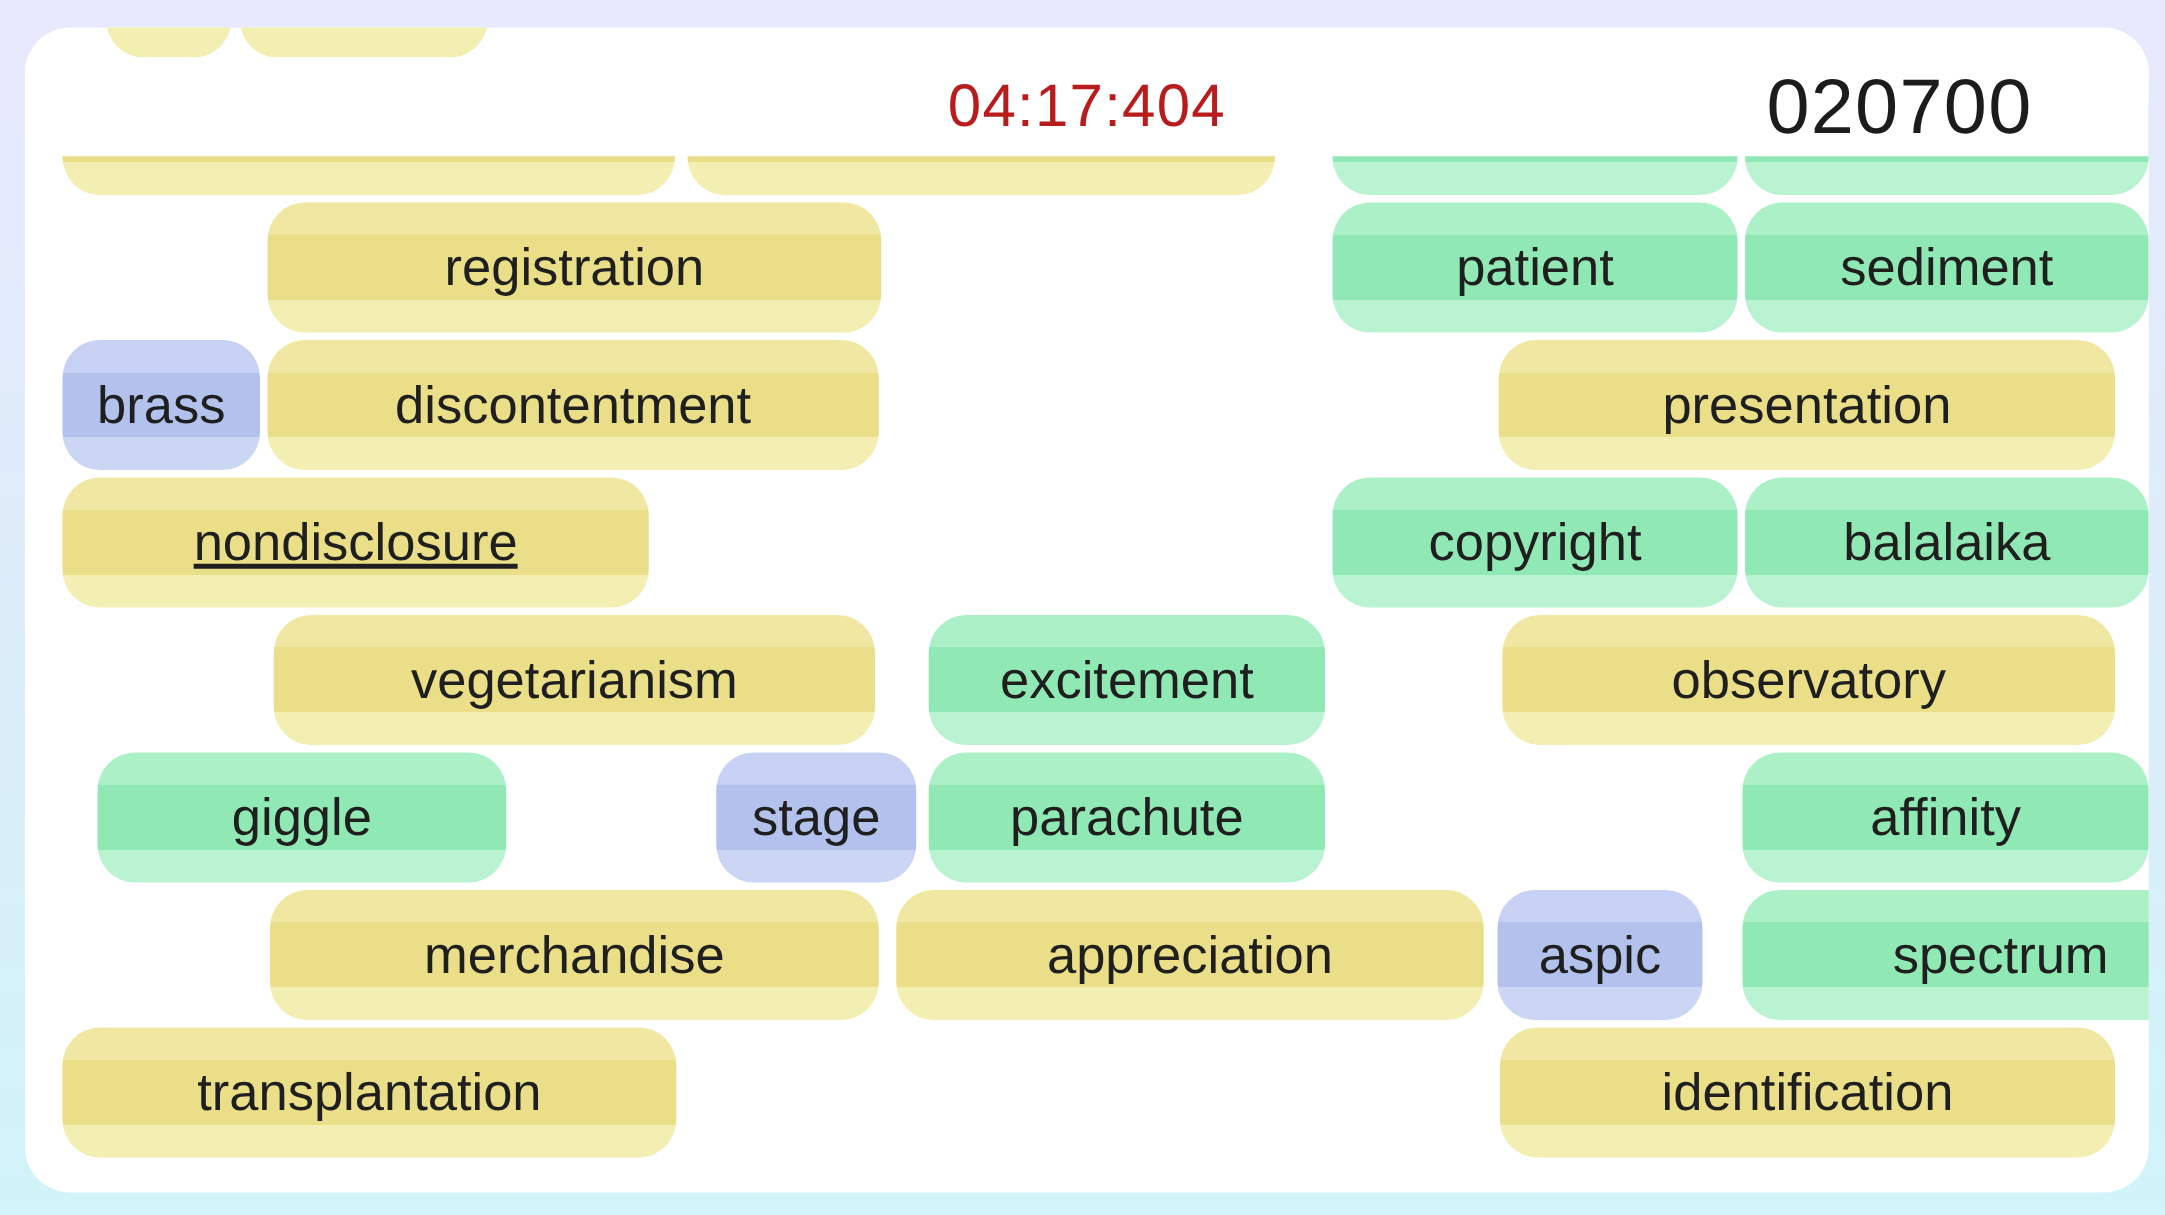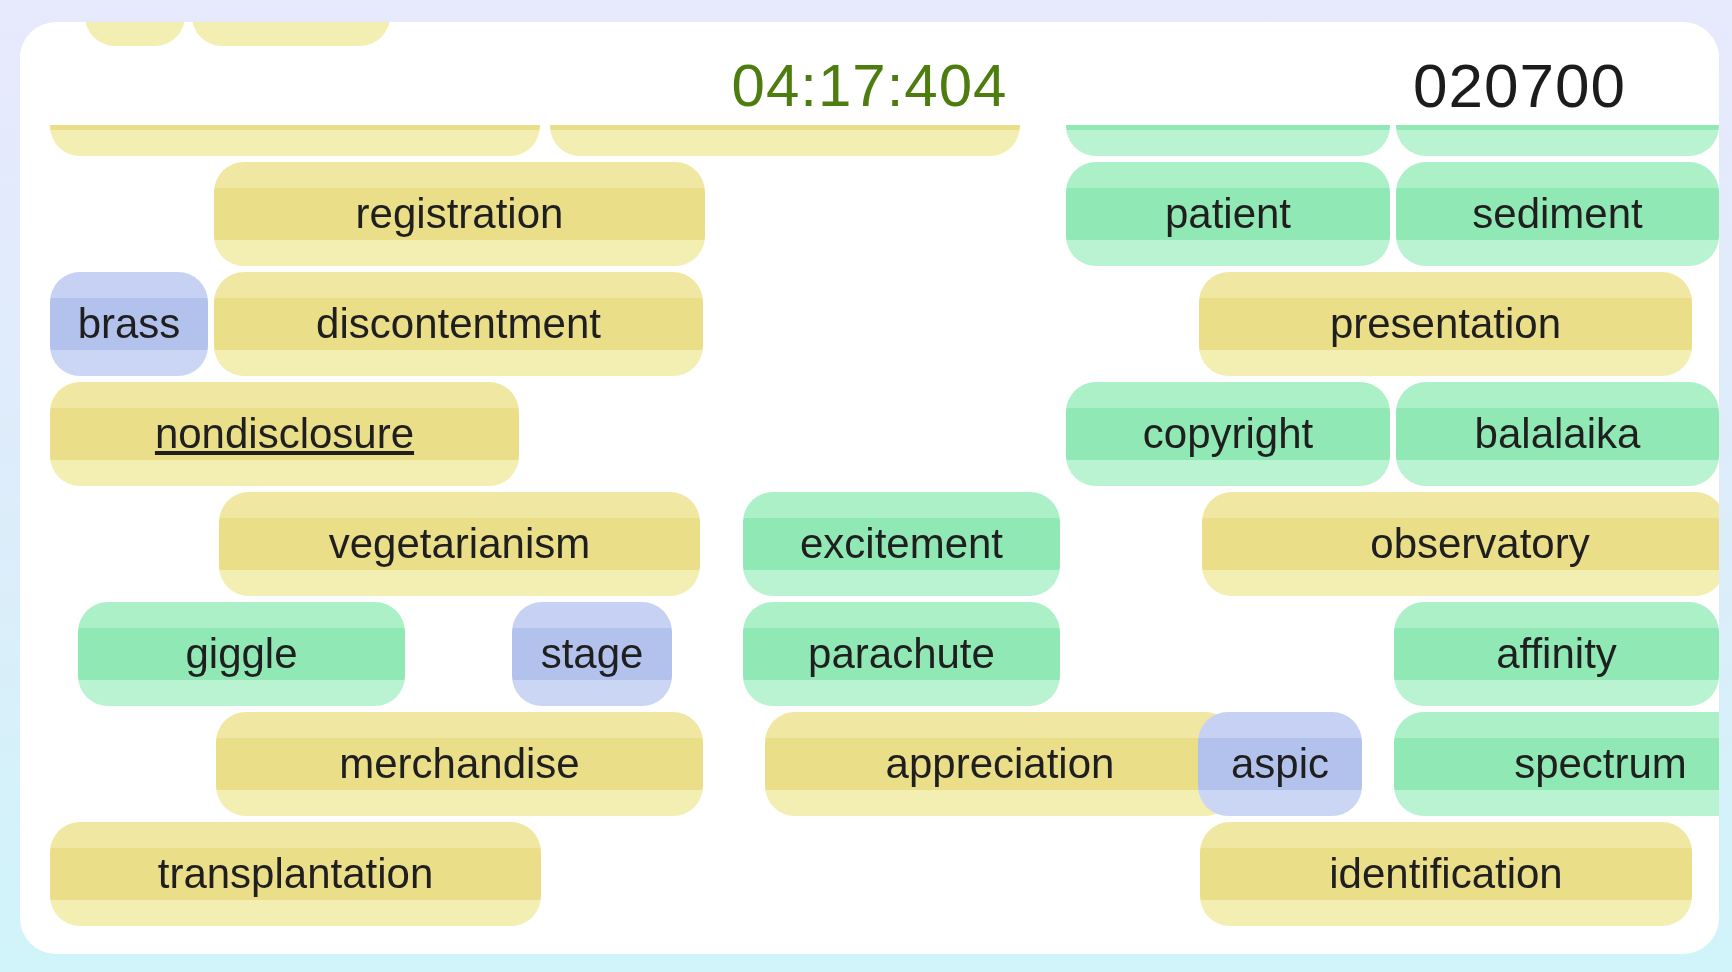--- a/index.html
+++ b/index.html
@@ -32,21 +32,21 @@
     var(--blue_top) 0%,var(--blue_top) 25%,
     var(--blue_mid) 25%,var(--blue_mid) 75%,
     var(--blue_bottom) 75%,var(--blue_bottom) 100%);text-align:center;}
   .header{
     position:absolute;left:0;top:24px;width:100%;height:79px;
     background:var(--card,#fff);z-index:2;
   }
   .timer{
     position:absolute;left:50%;transform:translateX(-50%);
     top:0;height:79px;line-height:79px;
-    font-size:60px;color:#4d7c0f;letter-spacing:1px;
+    font-size:48px;color:#b91c1c;letter-spacing:1px;
   }
   .score{
     position:absolute;right:93px;top:0;height:79px;line-height:79px;
     font-size:62px;color:#1c1c1c;letter-spacing:1px;
   }
 </style>
 </head>
 <body>
 
 <div class="stage">
@@ -62,27 +62,27 @@
         <div class="pill green" style="left: 1018px; top: 140px; width: 324px;">patient</div>
         <div class="pill green" style="left: 1348px; top: 140px; width: 323px;">sediment</div>
         <div class="pill blue" style="left: 30px; top: 250px; width: 158px;">brass</div>
         <div class="pill yellow" style="left: 194px; top: 250px; width: 489px;">discontentment</div>
         <div class="pill yellow" style="left: 1179px; top: 250px; width: 493px;">presentation</div>
         <div class="pill yellow" style="left: 30px; top: 360px; width: 469px; text-decoration: underline;">nondisclosure</div>
         <div class="pill green" style="left: 1018px; top: 360px; width: 324px;">copyright</div>
         <div class="pill green" style="left: 1348px; top: 360px; width: 323px;">balalaika</div>
         <div class="pill yellow" style="left: 199px; top: 470px; width: 481px;">vegetarianism</div>
         <div class="pill green" style="left: 695px; top: 470px; width: 317px;">excitement</div>
-        <div class="pill yellow" style="left: 1182px; top: 470px; width: 490px; padding-left: 33px;">observatory</div>
+        <div class="pill yellow" style="left: 1182px; top: 470px; width: 490px;">observatory</div>
         <div class="pill green" style="left: 30px; top: 580px; width: 327px;">giggle</div>
-        <div class="pill blue" style="left: 492px; top: 580px; width: 160px;">stage</div>
+        <div class="pill blue" style="left: 553px; top: 580px; width: 160px;">stage</div>
         <div class="pill green" style="left: 695px; top: 580px; width: 317px;">parachute</div>
         <div class="pill green" style="left: 1346px; top: 580px; width: 325px;">affinity</div>
         <div class="pill yellow" style="left: 196px; top: 690px; width: 487px;">merchandise</div>
-        <div class="pill yellow" style="left: 697px; top: 690px; width: 470px; margin-left: 48px;">appreciation</div>
+        <div class="pill yellow" style="left: 697px; top: 690px; width: 470px;">appreciation</div>
         <div class="pill blue" style="left: 1178px; top: 690px; width: 164px;">aspic</div>
         <div class="pill green" style="left: 1346px; top: 690px; width: 325px; padding-left: 44px;">spectrum</div>
         <div class="pill yellow" style="left: 30px; top: 800px; width: 491px;">transplantation</div>
         <div class="pill yellow" style="left: 1180px; top: 800px; width: 492px;">identification</div>
       </div>
     <div class="header">
       <div class="timer">04:17:404</div>
       <div class="score">020700</div>
     </div>
   </div>

